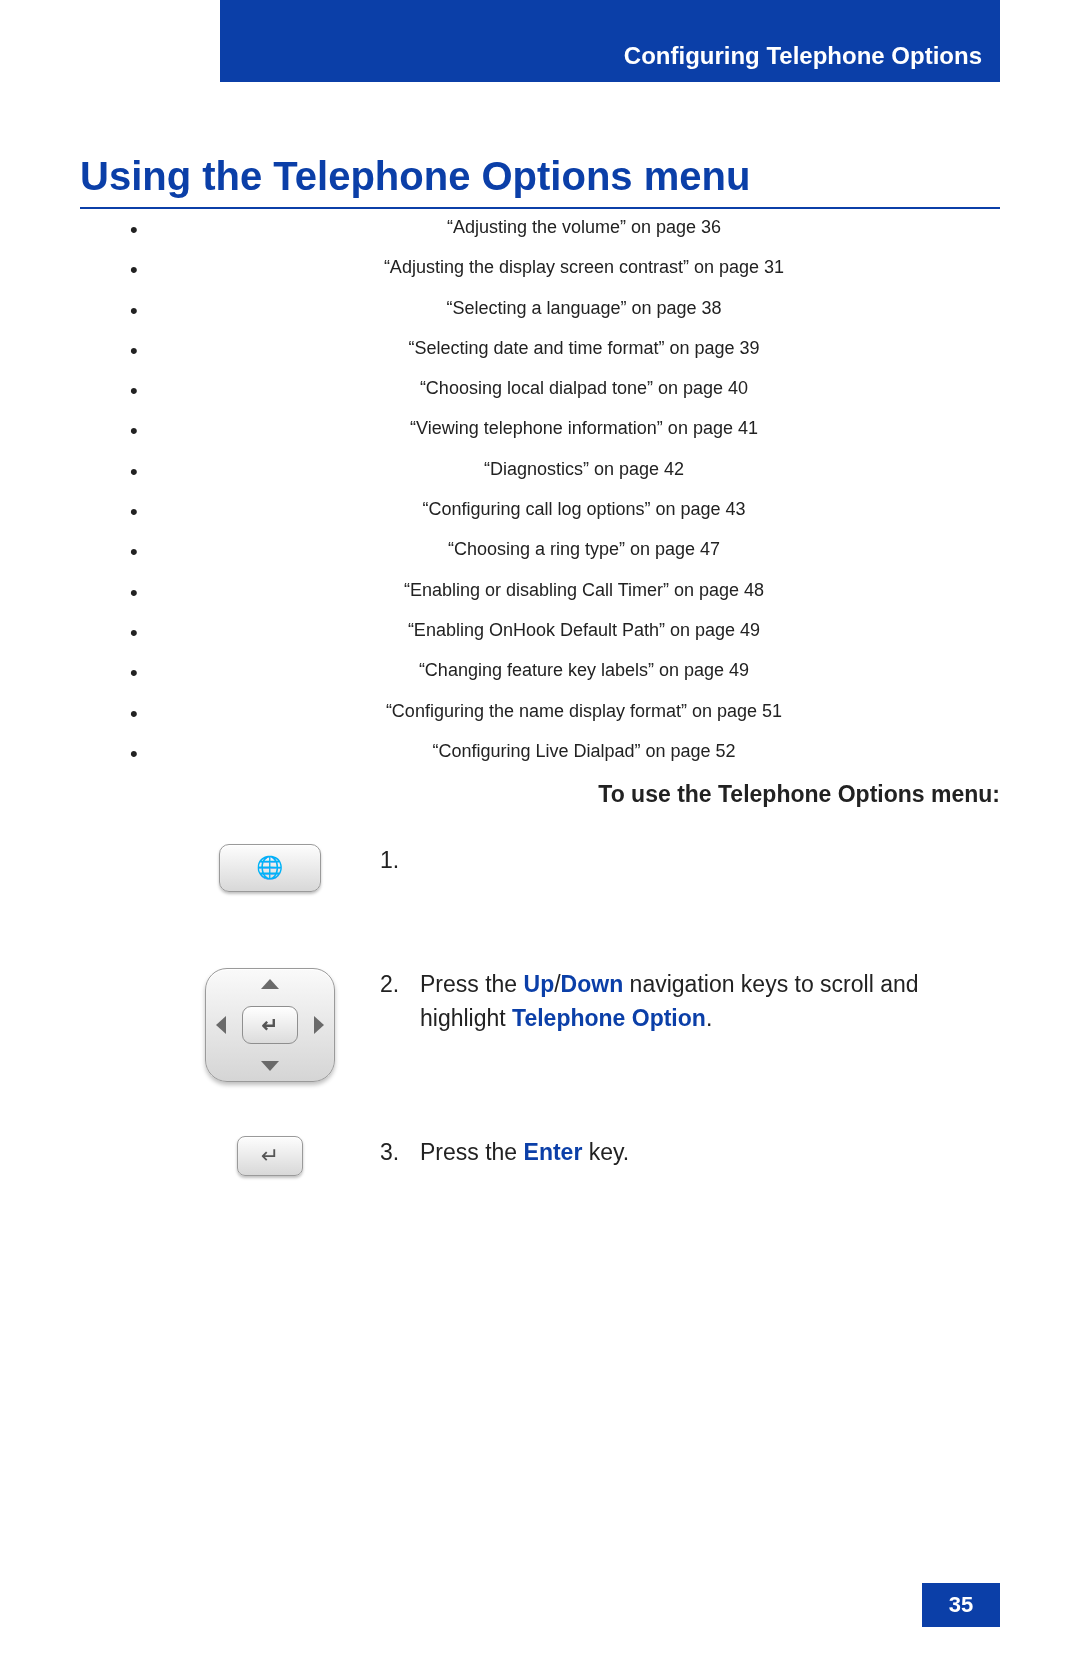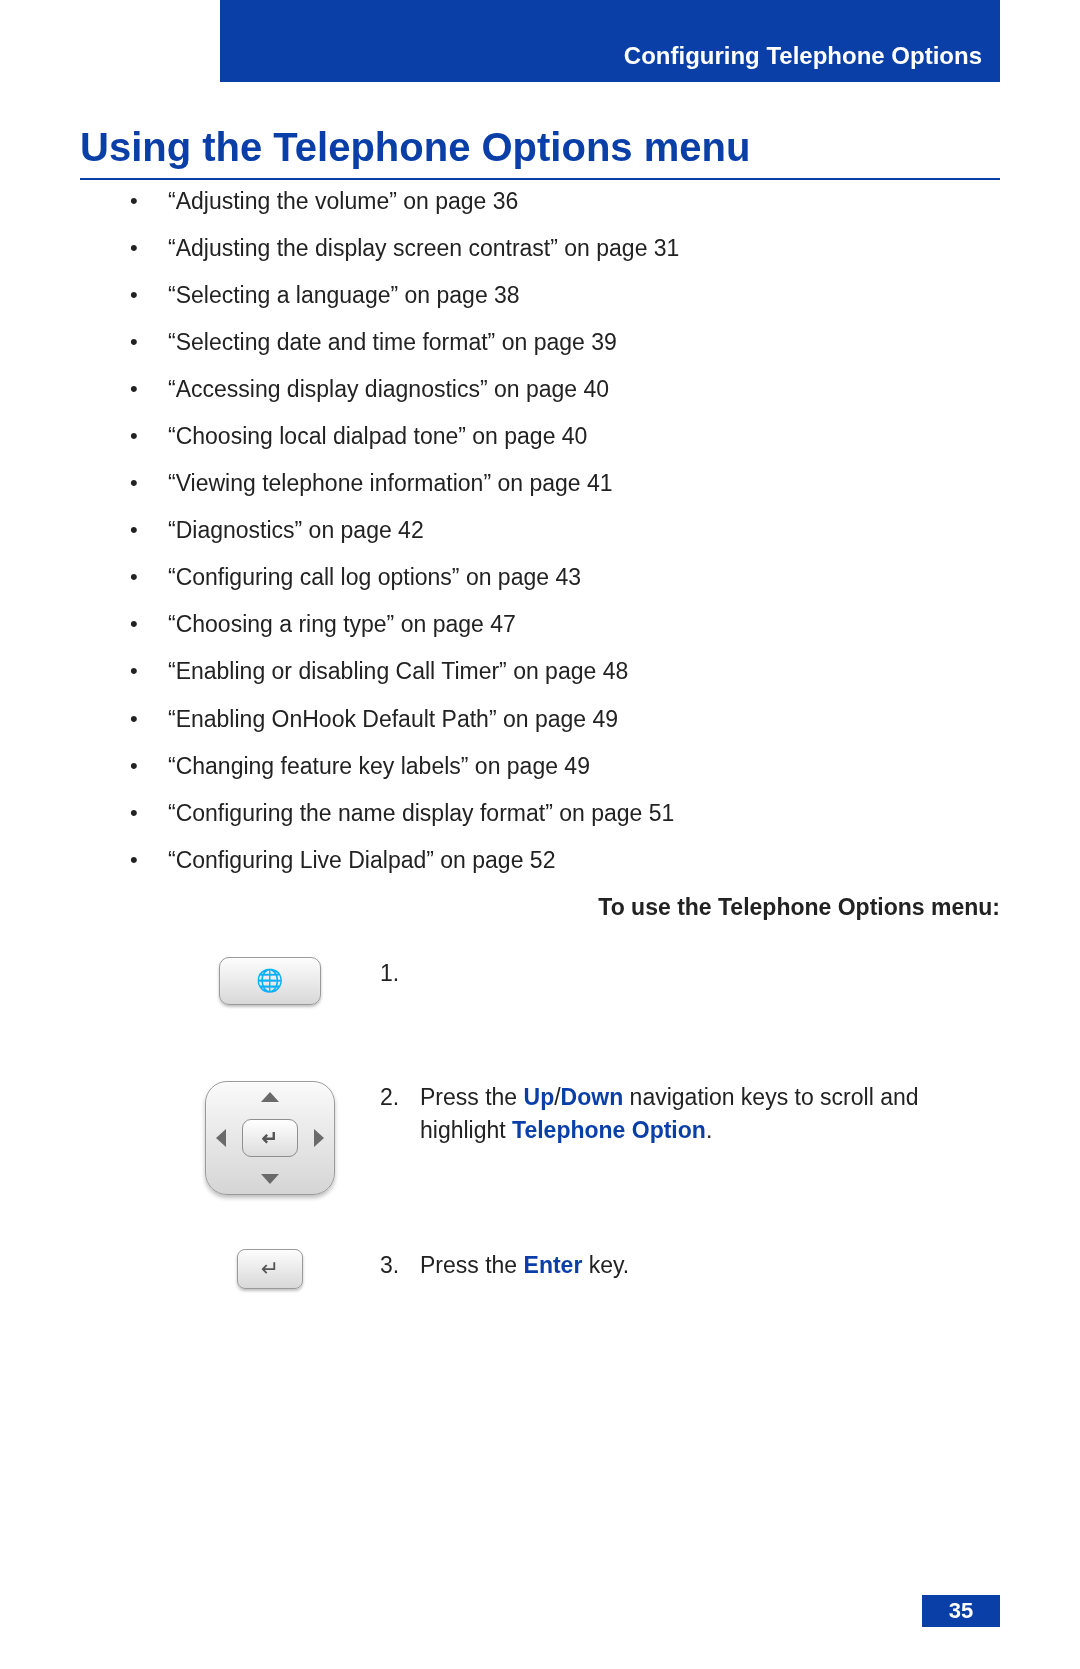--- a/index.html
+++ b/index.html
@@ -5,21 +5,21 @@
   :root{
     --blue:#0b3fa8;
     --text:#222;
   }
   html,body{margin:0;padding:0;background:#fff;color:var(--text);font-family:Arial,Helvetica,sans-serif;}
   .page{
     width:1080px;
     height:1669px;
     position:relative;
     box-sizing:border-box;
-    padding:50px 80px 0 80px;
+    padding:79px 80px 0 80px;
   }
   .header-tab{
     position:absolute;
     top:0;
     left:220px;
     right:80px;
     height:82px;
     background:var(--blue);
     color:#fff;
     font-weight:700;
@@ -45,24 +45,25 @@
     line-height:1.35;
   }
   .intro .strong-blue{color:var(--blue);font-weight:700;}
   ul.bullets{
     list-style:none;
     padding:0 0 0 50px;
     margin:0;
   }
   ul.bullets li{
     position:relative;
-    font-size:23px;
+    font-size:18px;
     line-height:1.35;
     margin:0 0 16px 0;
     padding-left:38px;
+    text-align:center;
   }
   ul.bullets li::before{
     content:"•";
     position:absolute;
     left:0;
     top:0;
     font-size:22px;
   }
   .subhead{
     font-size:23px;
@@ -125,21 +126,21 @@
     background:linear-gradient(#fff,#dcdcdc);
     border:1px solid #8f8f8f;border-radius:9px;
     display:flex;align-items:center;justify-content:center;
     font-size:20px;color:#555;font-weight:700;
   }
   .page-number{
     position:absolute;
     right:80px;
     bottom:42px;
     width:78px;
-    height:32px;
+    height:44px;
     background:var(--blue);
     color:#fff;
     font-weight:700;
     font-size:22px;
     display:flex;align-items:center;justify-content:center;
   }
 </style>
 </head>
 <body>
 
@@ -151,21 +152,20 @@
 
   <div class="content">
     <h1 class="title">Using the Telephone Options menu</h1>
 
 
     <ul class="bullets" id="bullets">
         <li>“Adjusting the volume” on page 36</li>
         <li>“Adjusting the display screen contrast” on page 31</li>
         <li>“Selecting a language” on page 38</li>
         <li>“Selecting date and time format” on page 39</li>
-        <li>“Accessing display diagnostics” on page 40</li>
         <li>“Choosing local dialpad tone” on page 40</li>
         <li>“Viewing telephone information” on page 41</li>
         <li>“Diagnostics” on page 42</li>
         <li>“Configuring call log options” on page 43</li>
         <li>“Choosing a ring type” on page 47</li>
         <li>“Enabling or disabling Call Timer” on page 48</li>
         <li>“Enabling OnHook Default Path” on page 49</li>
         <li>“Changing feature key labels” on page 49</li>
         <li>“Configuring the name display format” on page 51</li>
         <li>“Configuring Live Dialpad” on page 52</li>

